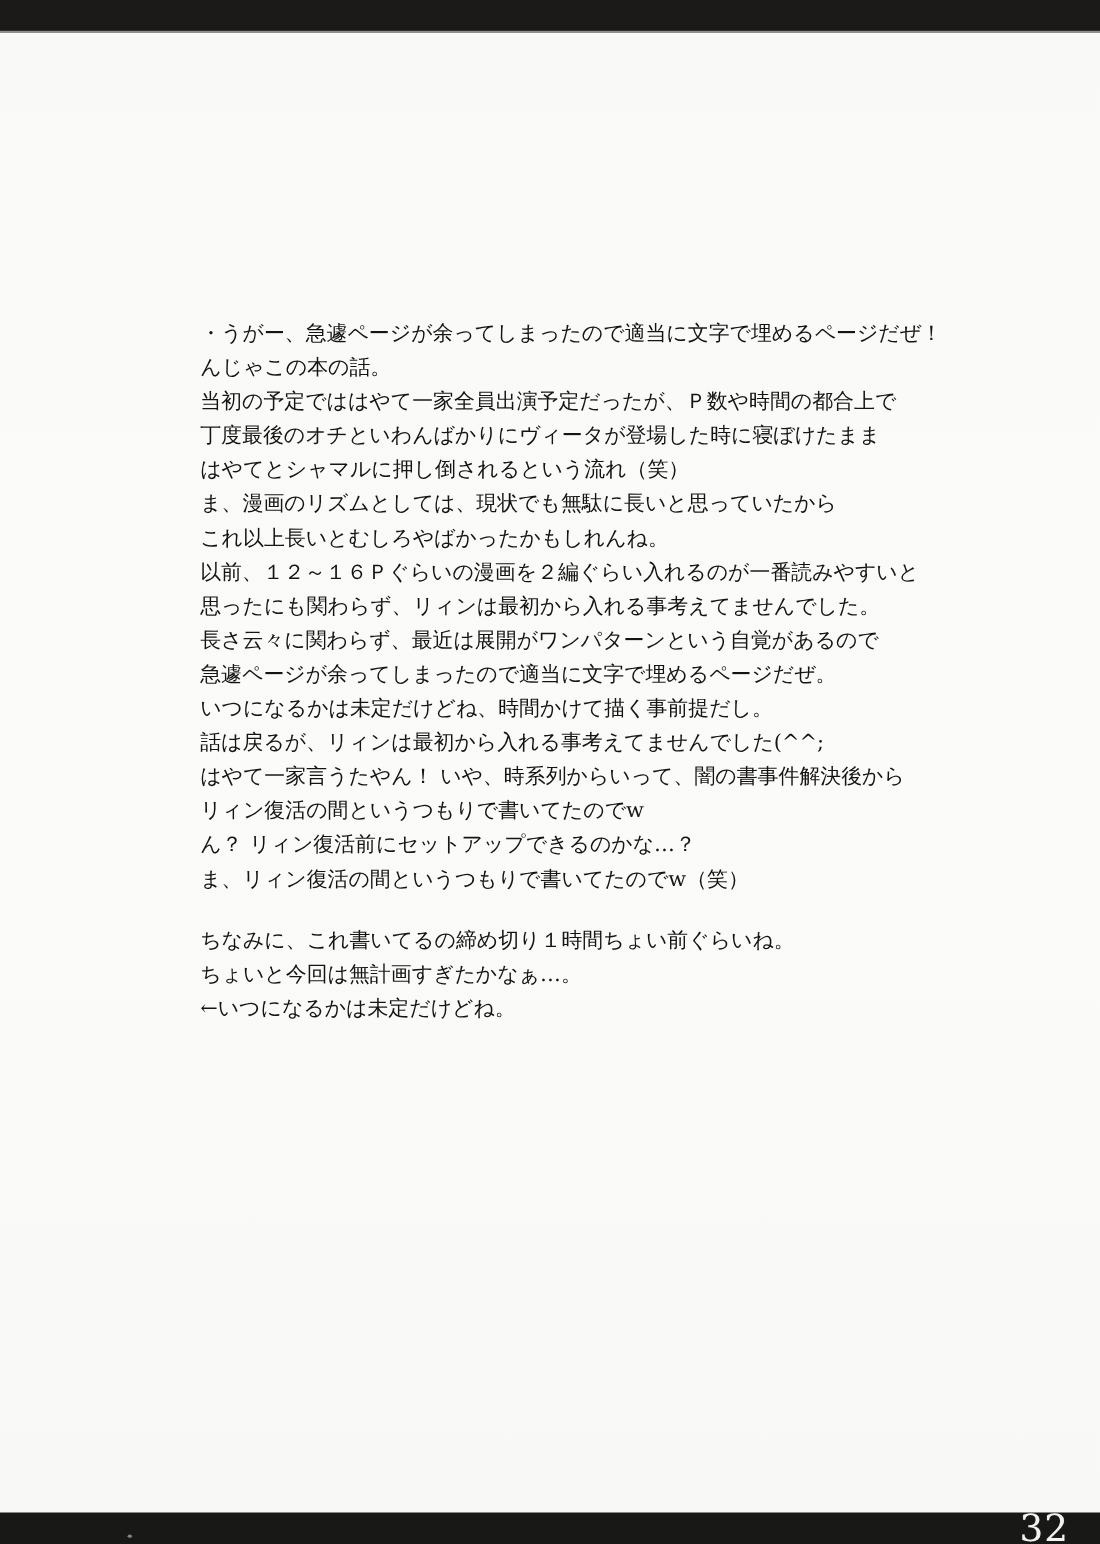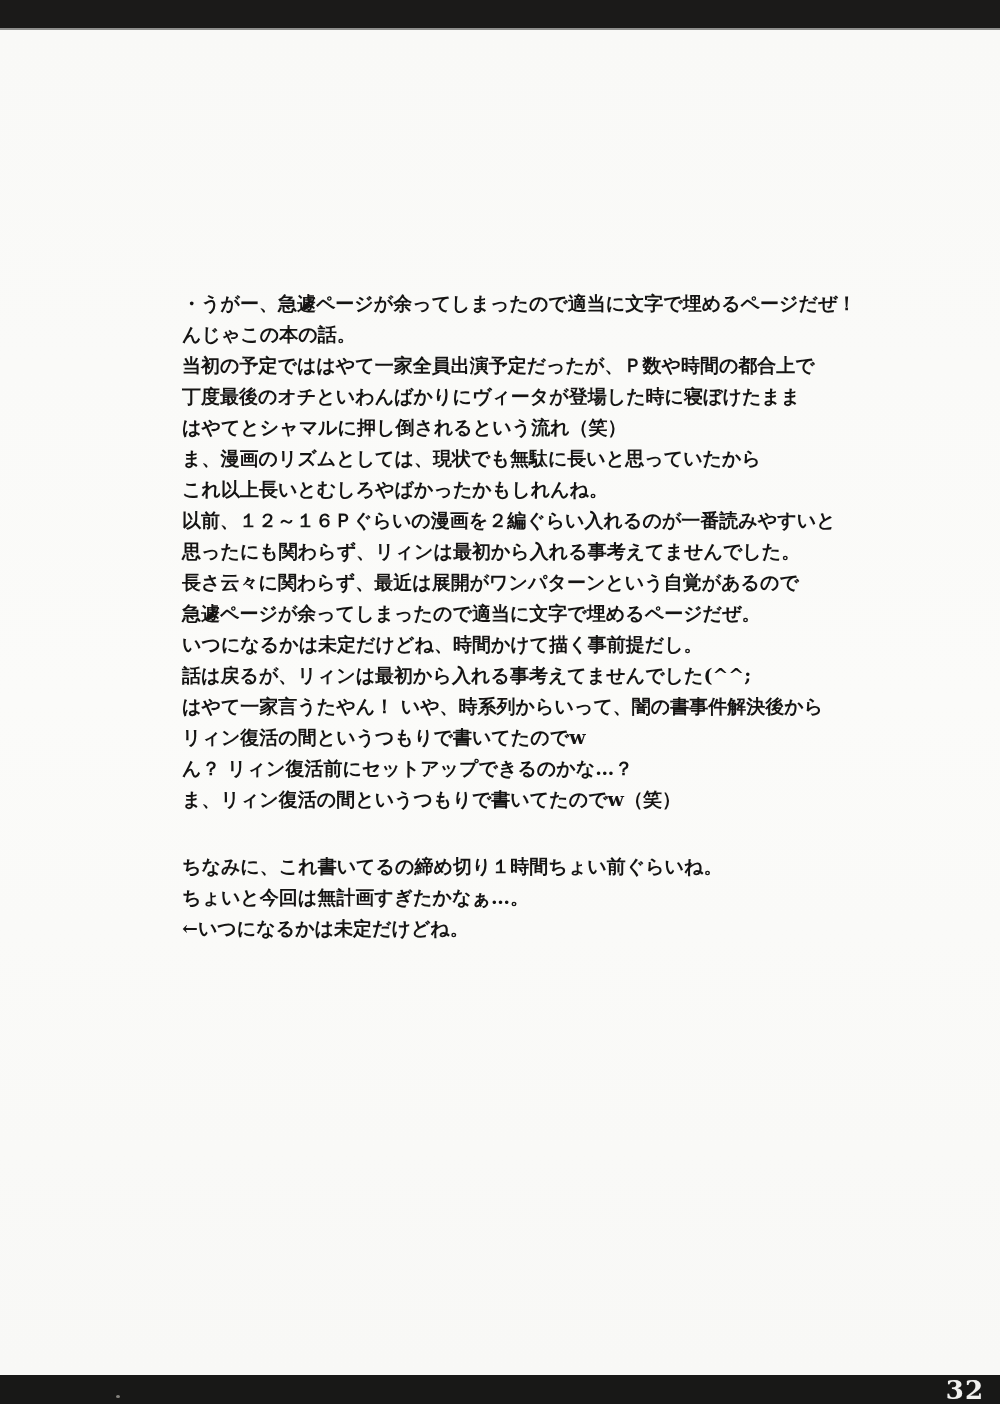--- a/index.html
+++ b/index.html
@@ -30,45 +30,45 @@
     background: linear-gradient(180deg, #f9f9f7 0%, #fbfbf9 50%, #f8f8f6 100%);
   }
   .text-block {
     position: absolute;
     left: 182px;
     top: 288px;
     width: 720px;
     color: #151413;
     font-size: 19px;
     line-height: 31px;
-    font-weight: bold;
+    font-weight: normal;
     letter-spacing: 0px;
     text-rendering: optimizeLegibility;
   }
   .text-line {
     white-space: nowrap;
     height: 31px;
   }
   .para-gap {
-    margin-top: 36px;
+    margin-top: 25px;
   }
   .bottom-bar {
     position: absolute;
     top: 1375px; left: 0;
     width: 1000px;
     height: 29px;
     background: #181817;
   }
   .page-number {
     position: absolute;
-    right: 16px;
+    right: 28px;
     top: 1px;
     color: #f2f2f0;
-    font-size: 26px;
-    font-weight: bold;
+    font-size: 34px;
+    font-weight: normal;
     line-height: 28px;
     letter-spacing: 1px;
     font-family: "DejaVu Serif", "Liberation Serif", serif;
     text-shadow: 0 0 1px #555;
   }
   .speck {
     position: absolute;
     left: 116px;
     top: 20px;
     width: 4px;

